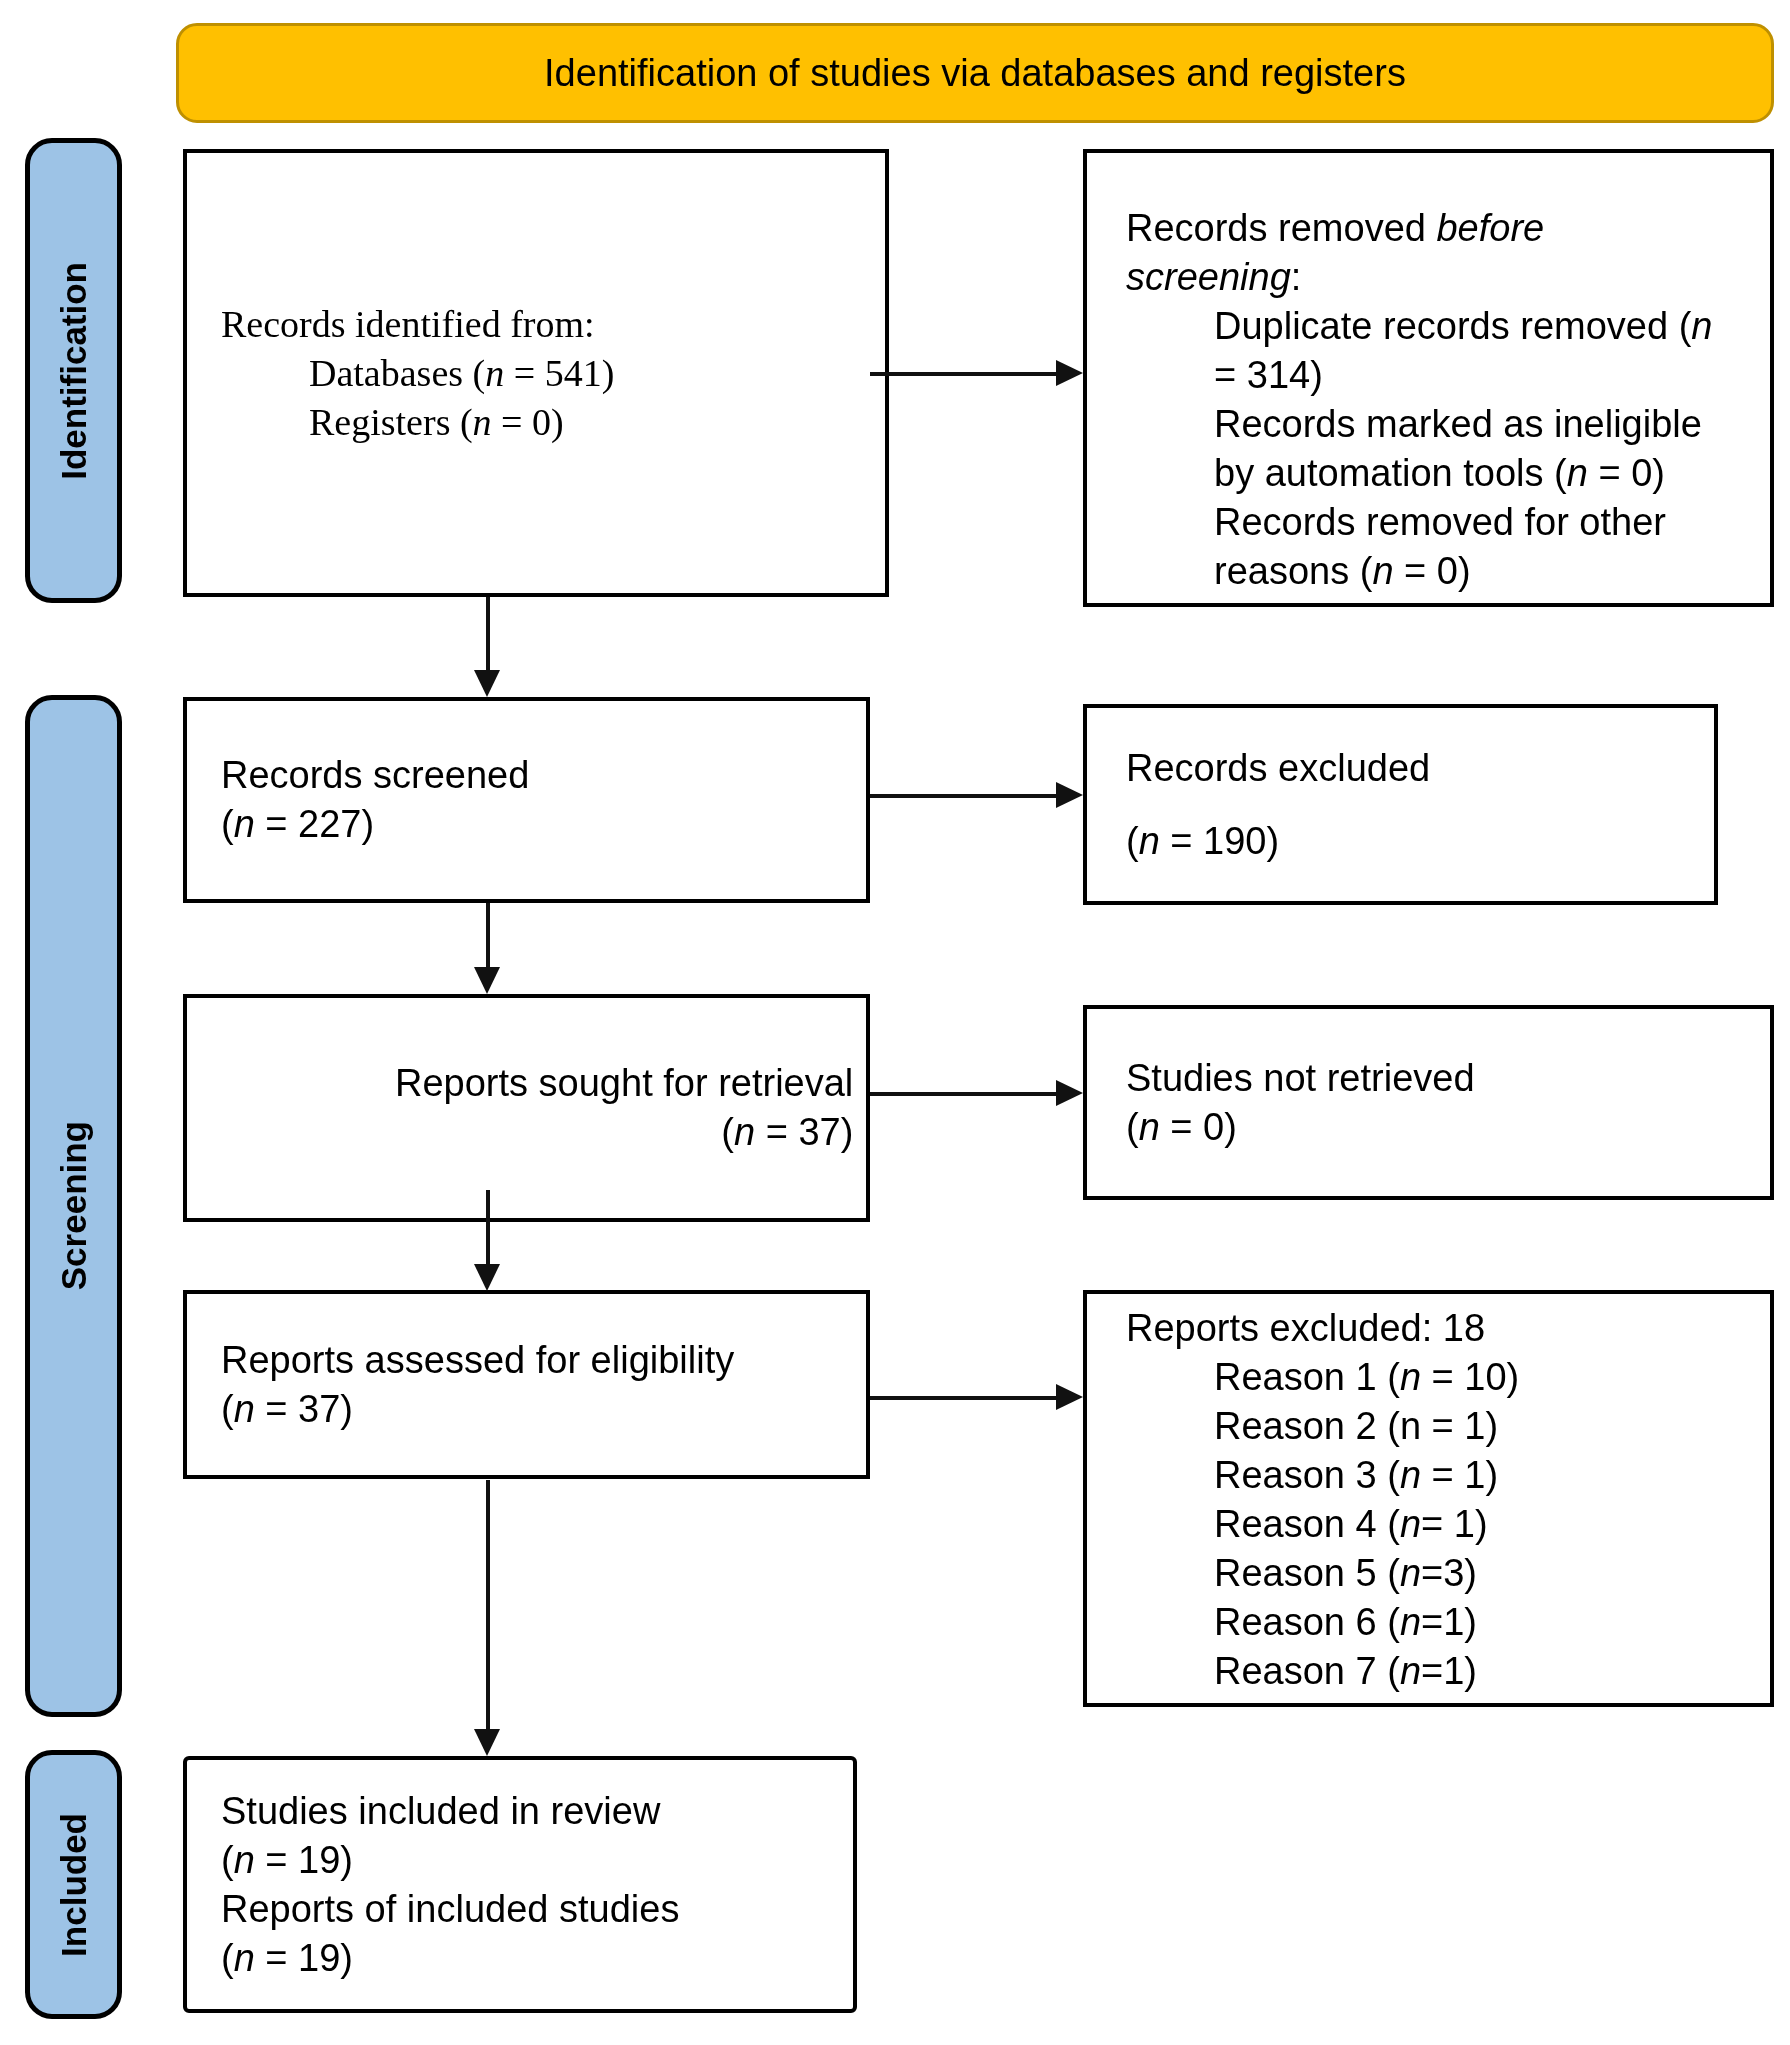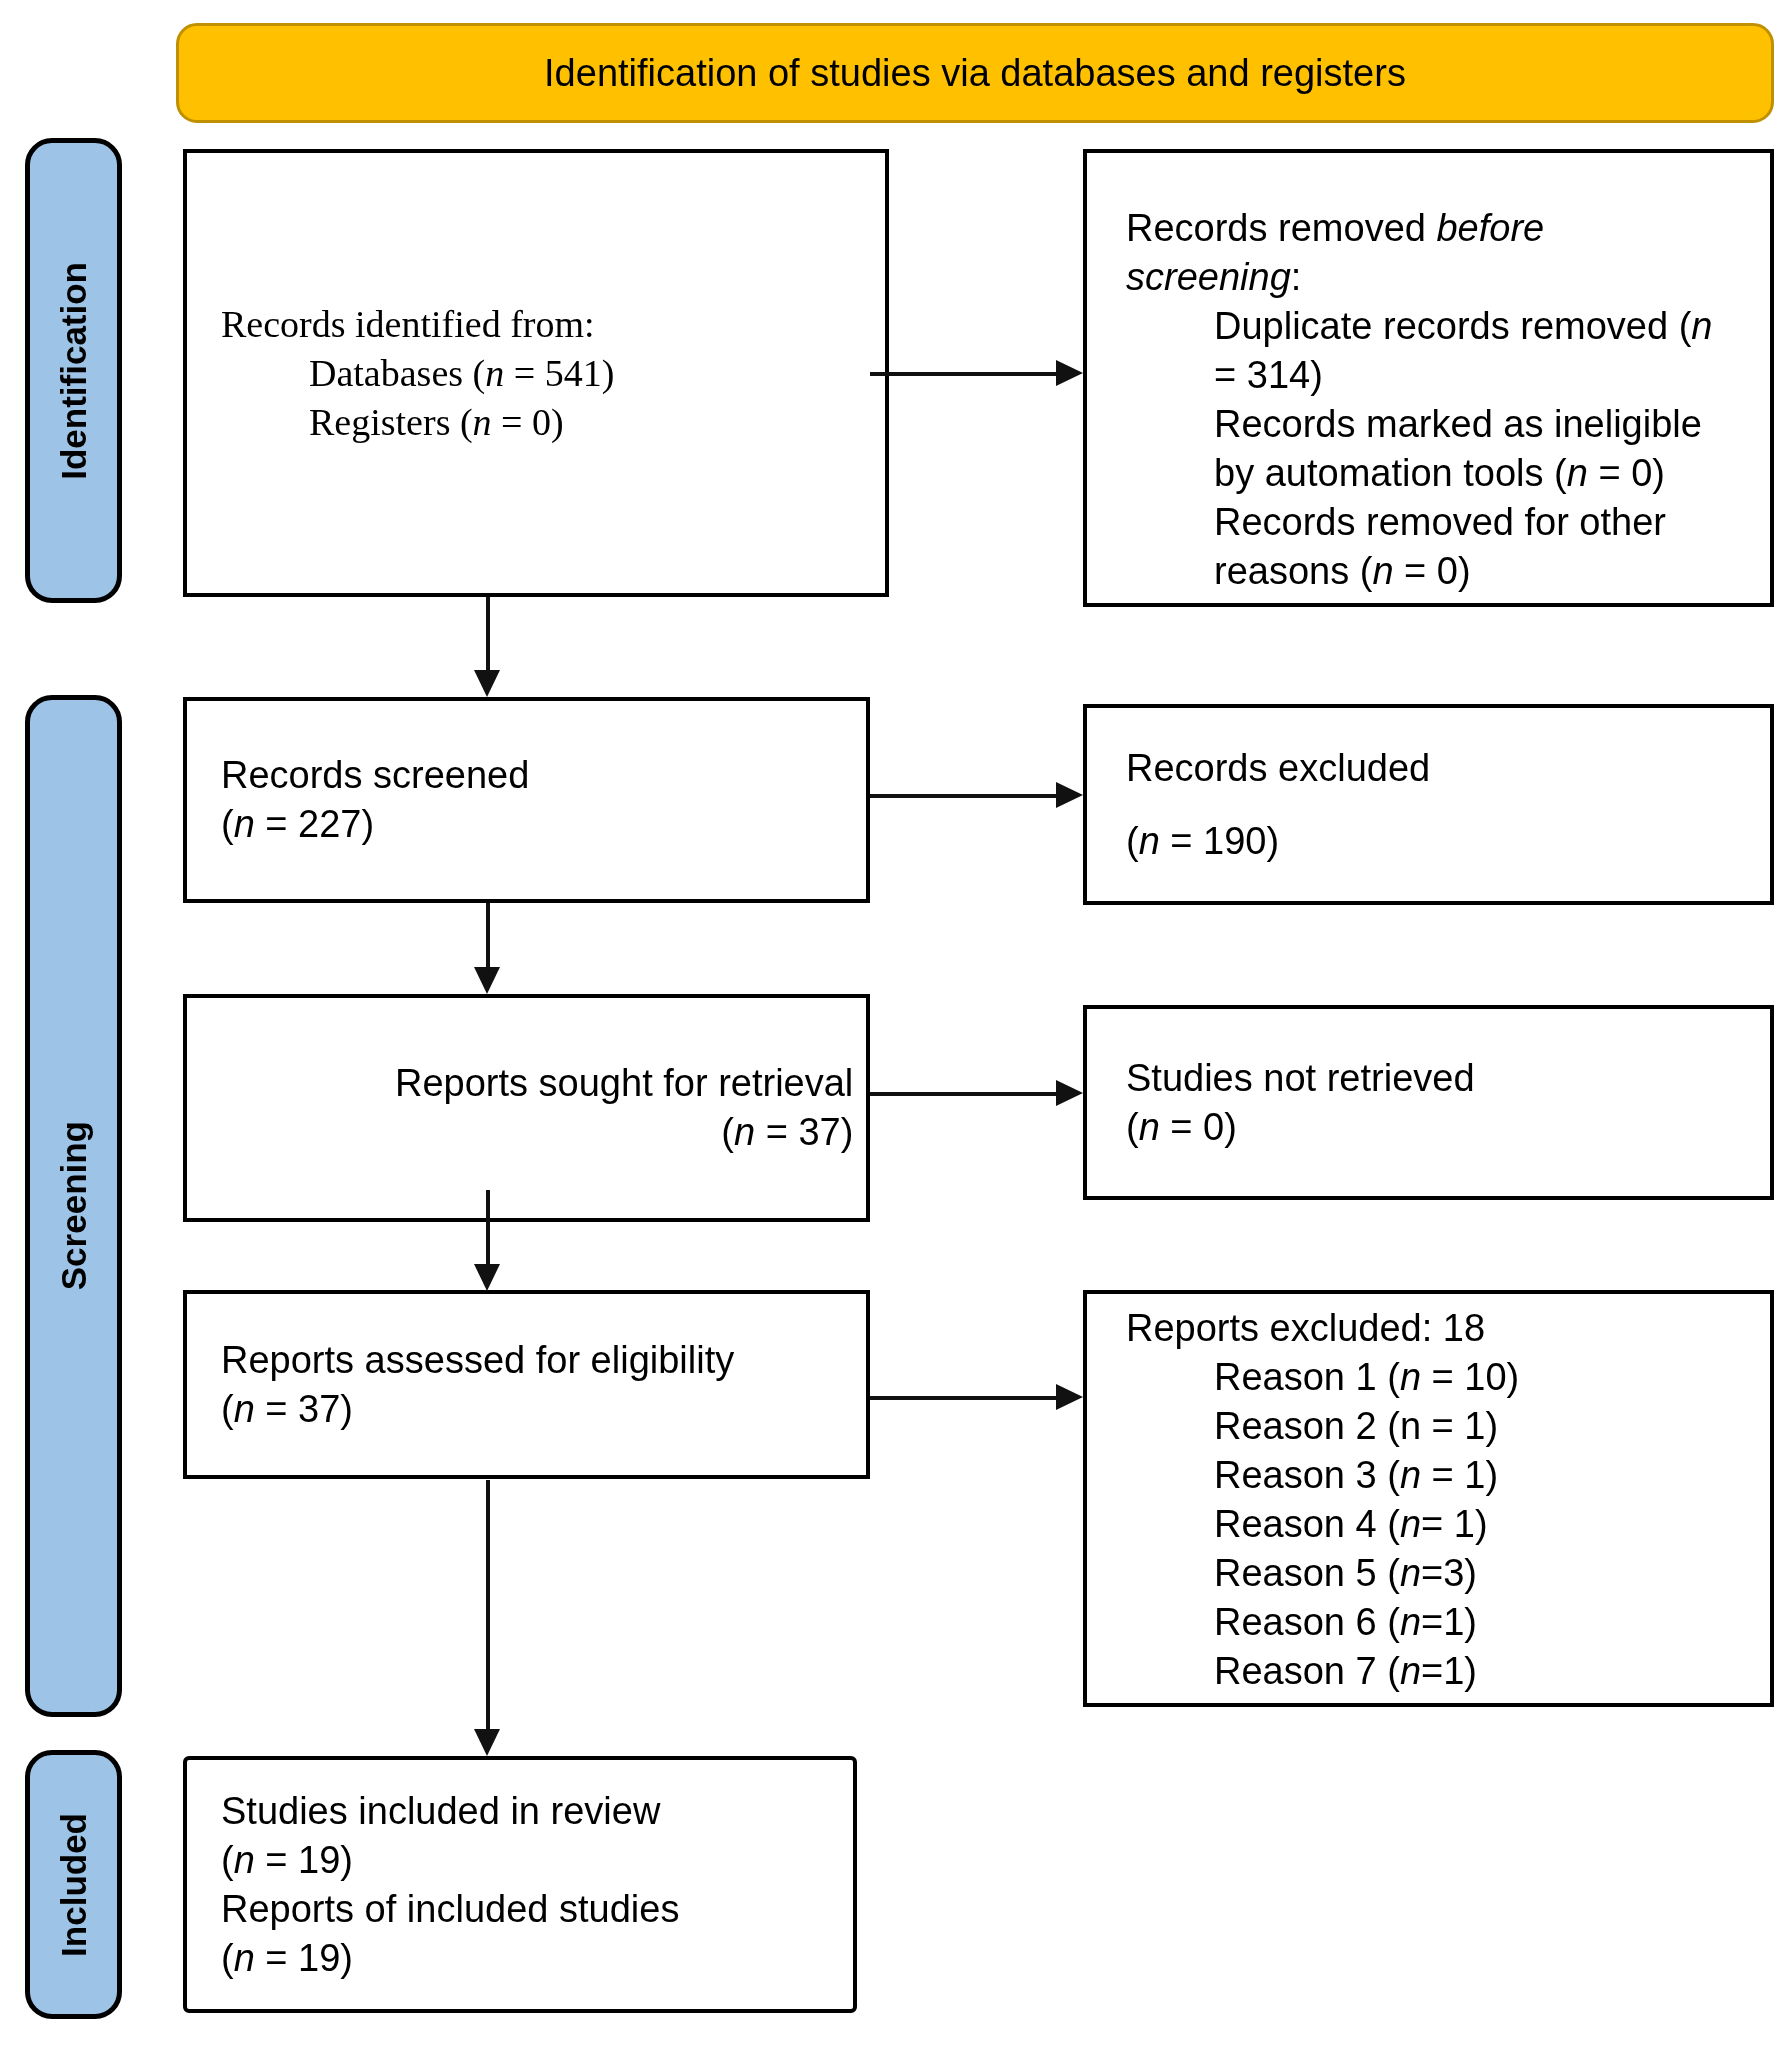--- a/index.html
+++ b/index.html
@@ -58,21 +58,21 @@
   }
   .fbox.right-col { padding-left: 39px; }
   .fbox.top-align { justify-content: flex-end; }
   .fbox .line { line-height: 49px; white-space: nowrap; }
   .fbox .line.indent { padding-left: 88px; }
   .fbox em { font-style: italic; }
 
   #box-records-identified   { left: 183px;  top: 149px;  width: 706px; height: 448px; font-family: Liberation Serif, serif; }
   #box-records-removed      { left: 1083px; top: 149px;  width: 691px; height: 458px; padding-top: 56px; }
   #box-records-screened     { left: 183px;  top: 697px;  width: 687px; height: 206px; }
-  #box-records-excluded     { left: 1083px; top: 704px; width: 691px; height: 201px; gap: 24px; }
+  #box-records-excluded     { left: 1083px; top: 704px; width: 635px; height: 201px; gap: 24px; }
   #box-reports-sought       { left: 183px;  top: 994px; width: 687px; height: 228px; text-align: right; }
   #box-reports-not-retrieved{ left: 1083px; top: 1005px; width: 691px; height: 195px; }
   #box-reports-assessed     { left: 183px;  top: 1290px; width: 687px; height: 189px; }
   #box-reports-excluded     { left: 1083px; top: 1290px; width: 691px; height: 417px; padding-top: 17px; }
   #box-studies-included     { left: 183px;  top: 1756px; width: 674px; height: 257px; border-radius: 6px; }
 
   
   .vline { position: absolute; width: 3.5px; background: #111; }
   .hline { position: absolute; height: 3.5px; background: #111; }
   .arrow-down {

